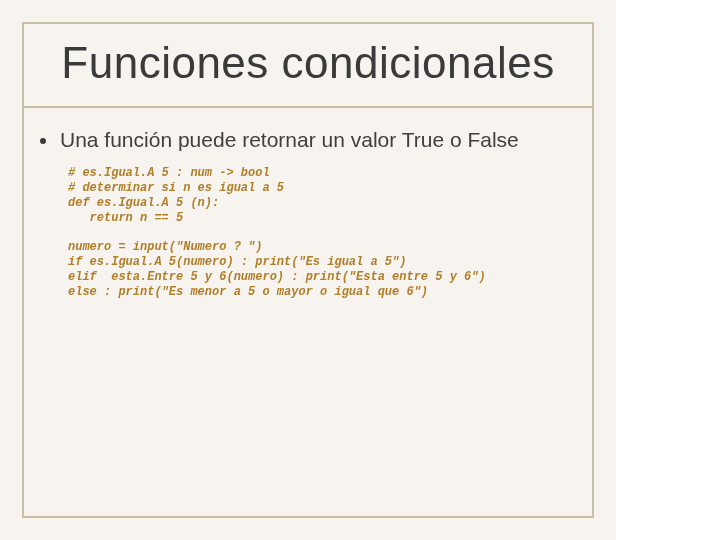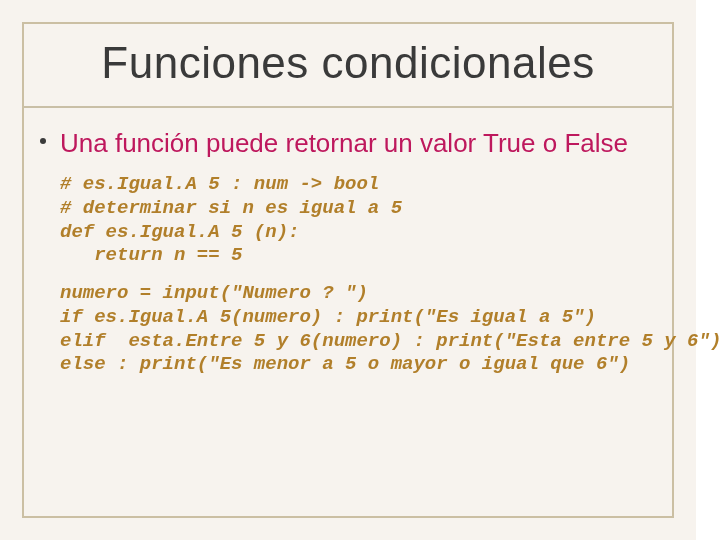--- a/index.html
+++ b/index.html
@@ -4,21 +4,21 @@
 <style>
   html, body {
     margin: 0;
     padding: 0;
     width: 720px;
     height: 540px;
     overflow: hidden;
     font-family: Arial, Helvetica, sans-serif;
   }
   .slide {
-    width: 696px;
+    width: 616px;
     height: 540px;
     background: #f7f3ee;
     box-sizing: border-box;
     position: relative;
   }
   .inner-frame {
     position: absolute;
     left: 22px;
     top: 22px;
     right: 22px;
@@ -51,32 +51,32 @@
   }
   .bullet-dot {
     width: 6px;
     height: 6px;
     background: #3a3a3a;
     border-radius: 50%;
     margin: 10px 14px 0 2px;
     flex: 0 0 auto;
   }
   .bullet-text {
-    font-size: 26px;
-    color: #be185d;
+    font-size: 21px;
+    color: #404040;
   }
   .code {
     font-family: "Courier New", Courier, monospace;
     font-weight: bold;
     font-style: italic;
     color: #b17f2a;
-    font-size: 19px;
+    font-size: 12px;
     line-height: 1.25;
     white-space: pre;
-    margin-left: 22px;
+    margin-left: 30px;
     margin-bottom: 14px;
   }
 </style>
 </head>
 <body>
 
 <div class="slide">
   <div class="inner-frame">
     <h1 class="title">Funciones condicionales</h1>
     <hr class="hr">

